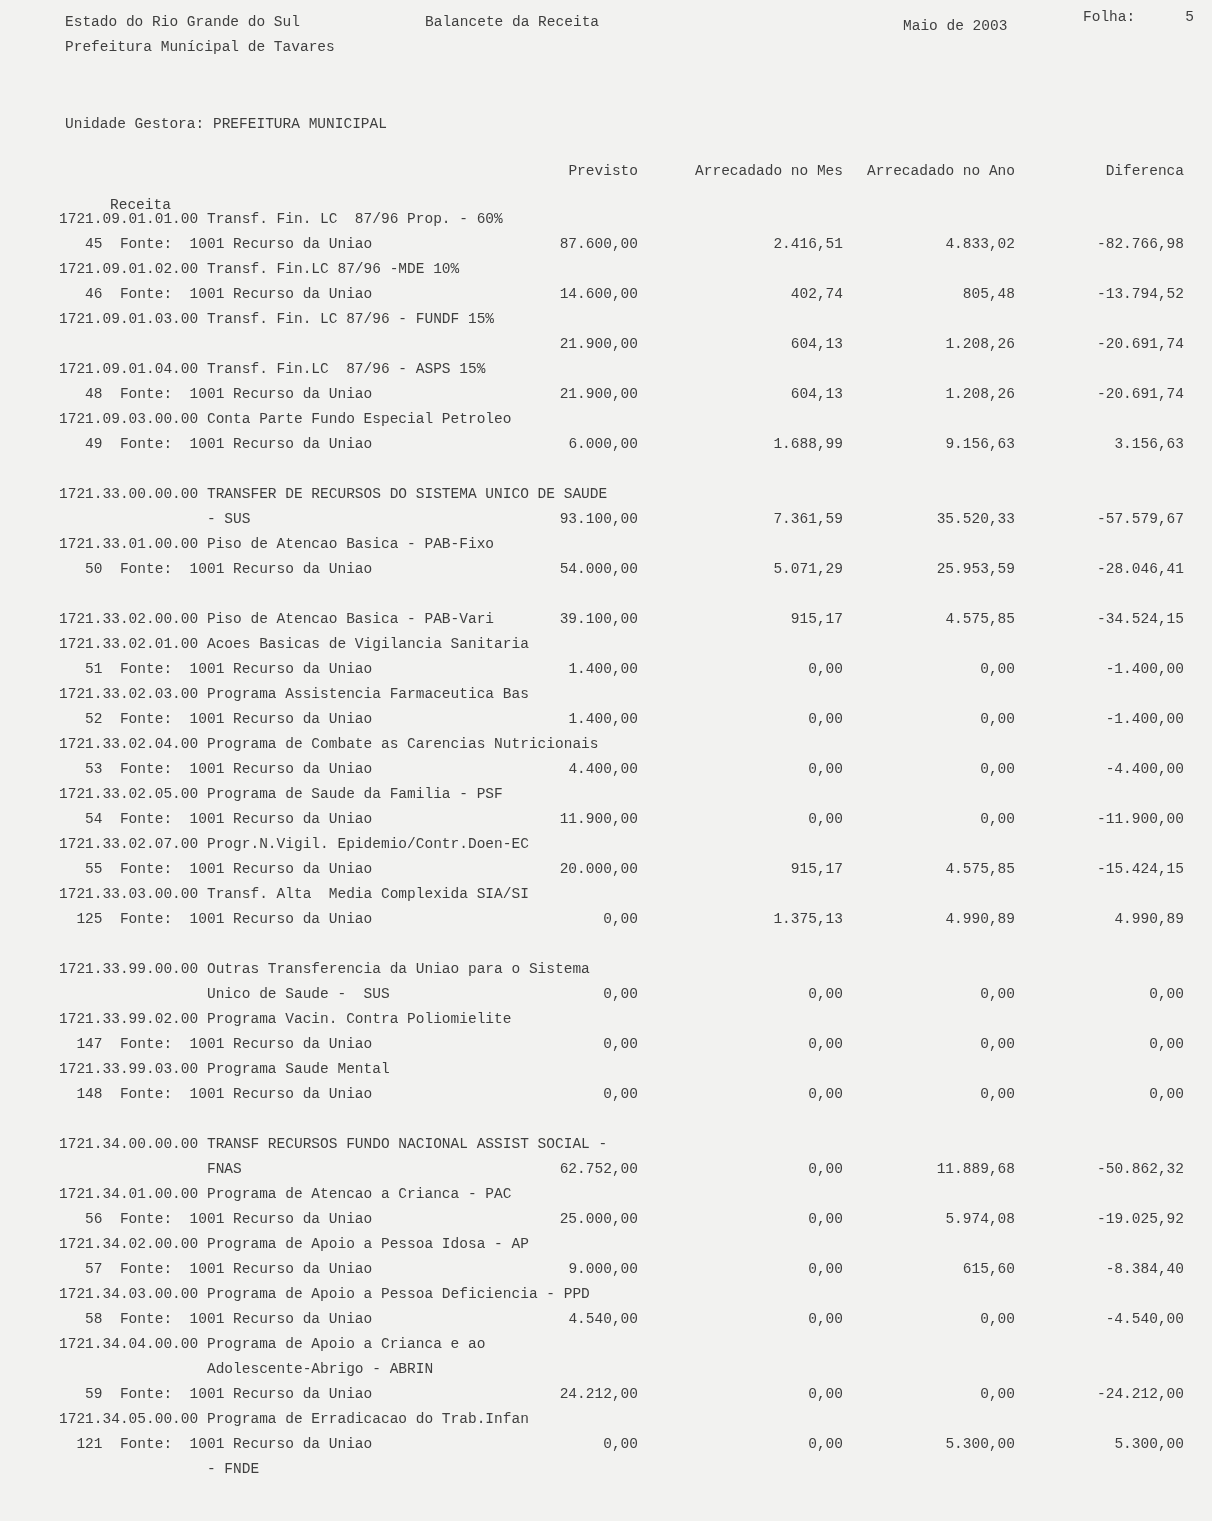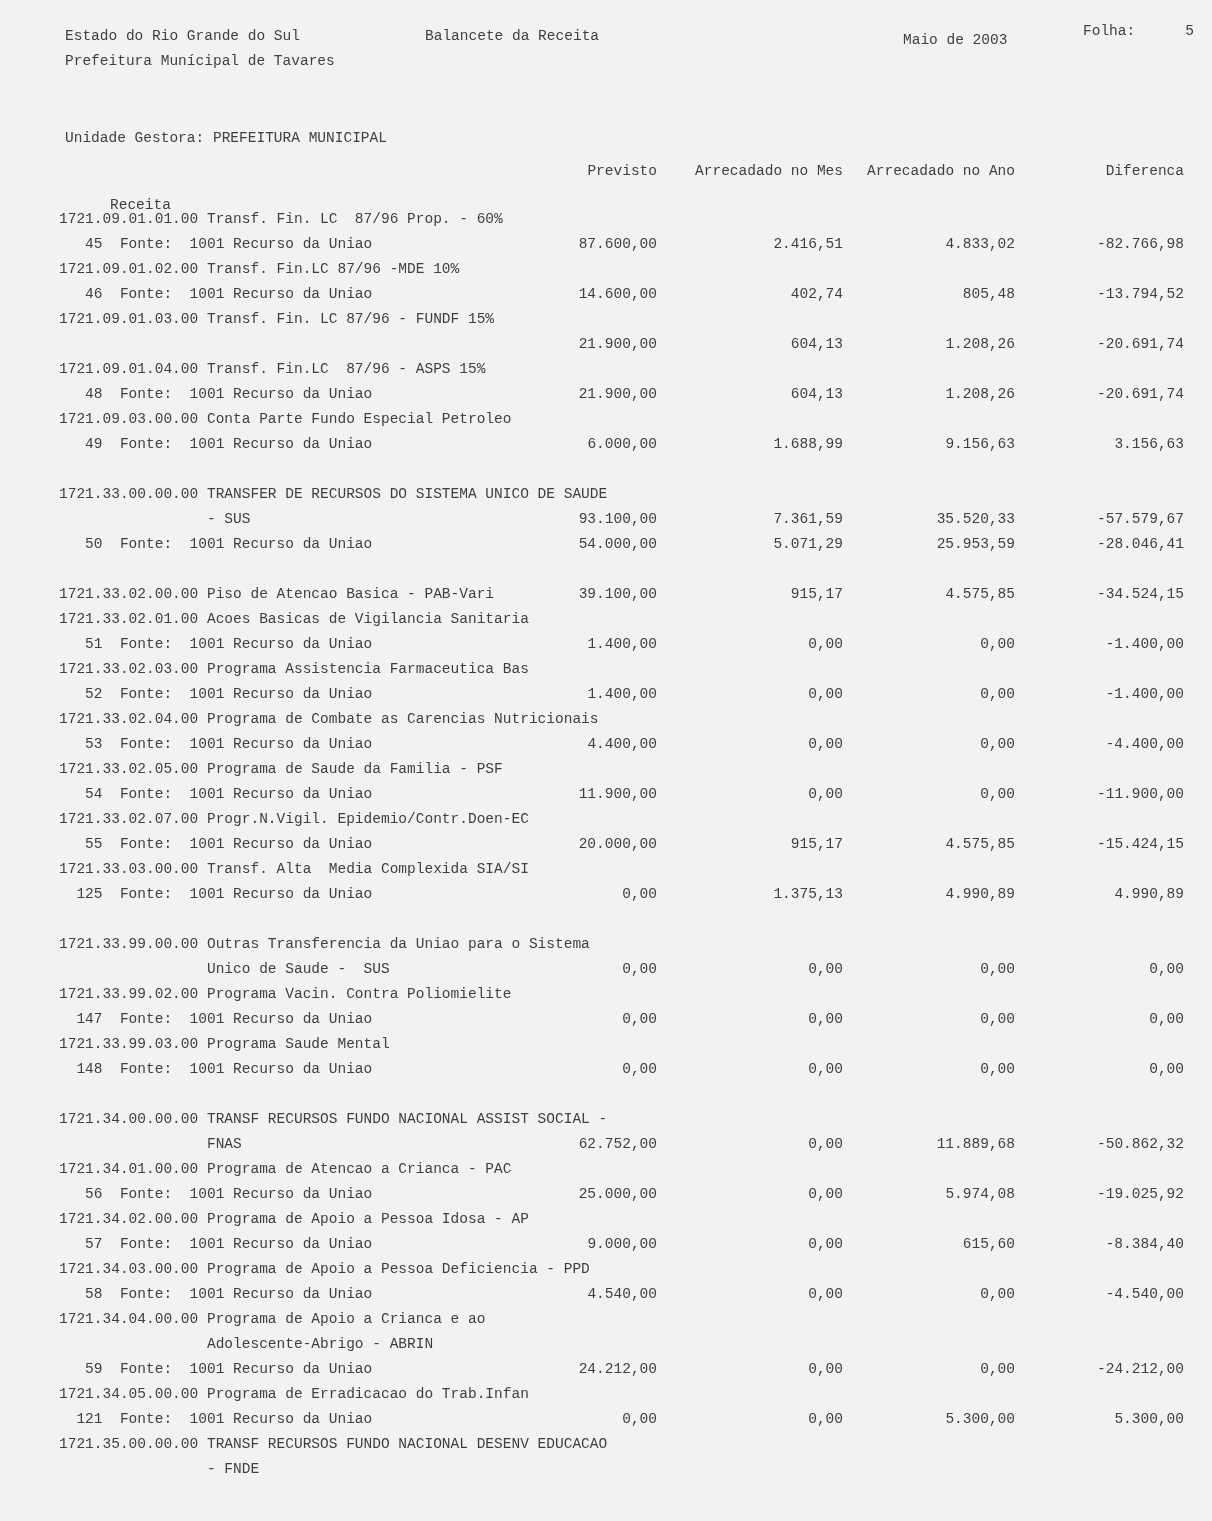--- a/index.html
+++ b/index.html
@@ -6,35 +6,35 @@
   body{
     width:1212px;height:1521px;
     background:#f2f2f0;
     font-family:"Liberation Mono","DejaVu Sans Mono",monospace;
     color:#3f3f3f;
     position:relative;
     overflow:hidden;
     font-size:14.5px;
   }
   .abs{position:absolute;white-space:pre;}
-  .line{height:25px;line-height:25px;margin-top:14px;}
+  .line{height:25px;line-height:25px;}
   
   #hdr-state{left:65px;top:10px;}
   #hdr-entity{left:65px;top:35px;}
   #hdr-title{left:425px;top:10px;}
   #hdr-period{left:903px;top:14px;}
   #hdr-folha{left:1083px;top:5px;text-align:right;}
   #hdr-folha-num{left:1150px;top:5px;width:44px;text-align:right;}
   #unit-line{left:65px;top:112px;}
   
   .rowgrid{left:59px;width:1125px;}
   #col-headers{top:159px;position:absolute;height:25px;line-height:25px;}
   .collabel{position:absolute;top:0;white-space:pre;}
   #col-receita{left:51px;margin-top:34px;}
-  .r1{right:527px;}
+  .r1{right:546px;}
   .r2{right:341px;text-align:left;}
   .r3{right:169px;text-align:right;}
   .r4{right:0px;text-align:right;}
   #rows{position:absolute;top:207px;}
   .row{position:relative;height:25px;line-height:25px;}
   .row.spacer{height:25px;}
   .row .left{position:absolute;left:0;top:0;white-space:pre;}
   .row .val{position:absolute;top:0;white-space:pre;}
 </style>
 </head>
@@ -111,20 +111,23 @@
       <span class="left">1721.33.00.00.00 TRANSFER DE RECURSOS DO SISTEMA UNICO DE SAUDE</span>
     </div>
     <div class="row">
       <span class="left">                 - SUS</span>
       <span class="val r1">93.100,00</span>
       <span class="val r2">7.361,59</span>
       <span class="val r3">35.520,33</span>
       <span class="val r4">-57.579,67</span>
     </div>
     <div class="row">
+      <span class="left">1721.33.01.00.00 Piso de Atencao Basica - PAB-Fixo</span>
+    </div>
+    <div class="row">
       <span class="left">   50  Fonte:  1001 Recurso da Uniao</span>
       <span class="val r1">54.000,00</span>
       <span class="val r2">5.071,29</span>
       <span class="val r3">25.953,59</span>
       <span class="val r4">-28.046,41</span>
     </div>
     <div class="row spacer"></div>
     <div class="row">
       <span class="left">1721.33.02.00.00 Piso de Atencao Basica - PAB-Vari</span>
       <span class="val r1">39.100,00</span>
@@ -281,18 +284,15 @@
       <span class="left">1721.34.05.00.00 Programa de Erradicacao do Trab.Infan</span>
     </div>
     <div class="row">
       <span class="left">  121  Fonte:  1001 Recurso da Uniao</span>
       <span class="val r1">0,00</span>
       <span class="val r2">0,00</span>
       <span class="val r3">5.300,00</span>
       <span class="val r4">5.300,00</span>
     </div>
     <div class="row">
-      <span class="left">1721.35.00.00.00 TRANSF RECURSOS FUNDO NACIONAL DESENV EDUCACAO</span>
-    </div>
-    <div class="row">
       <span class="left">                 - FNDE</span>
     </div>
   </div>
 
 </body></html>

